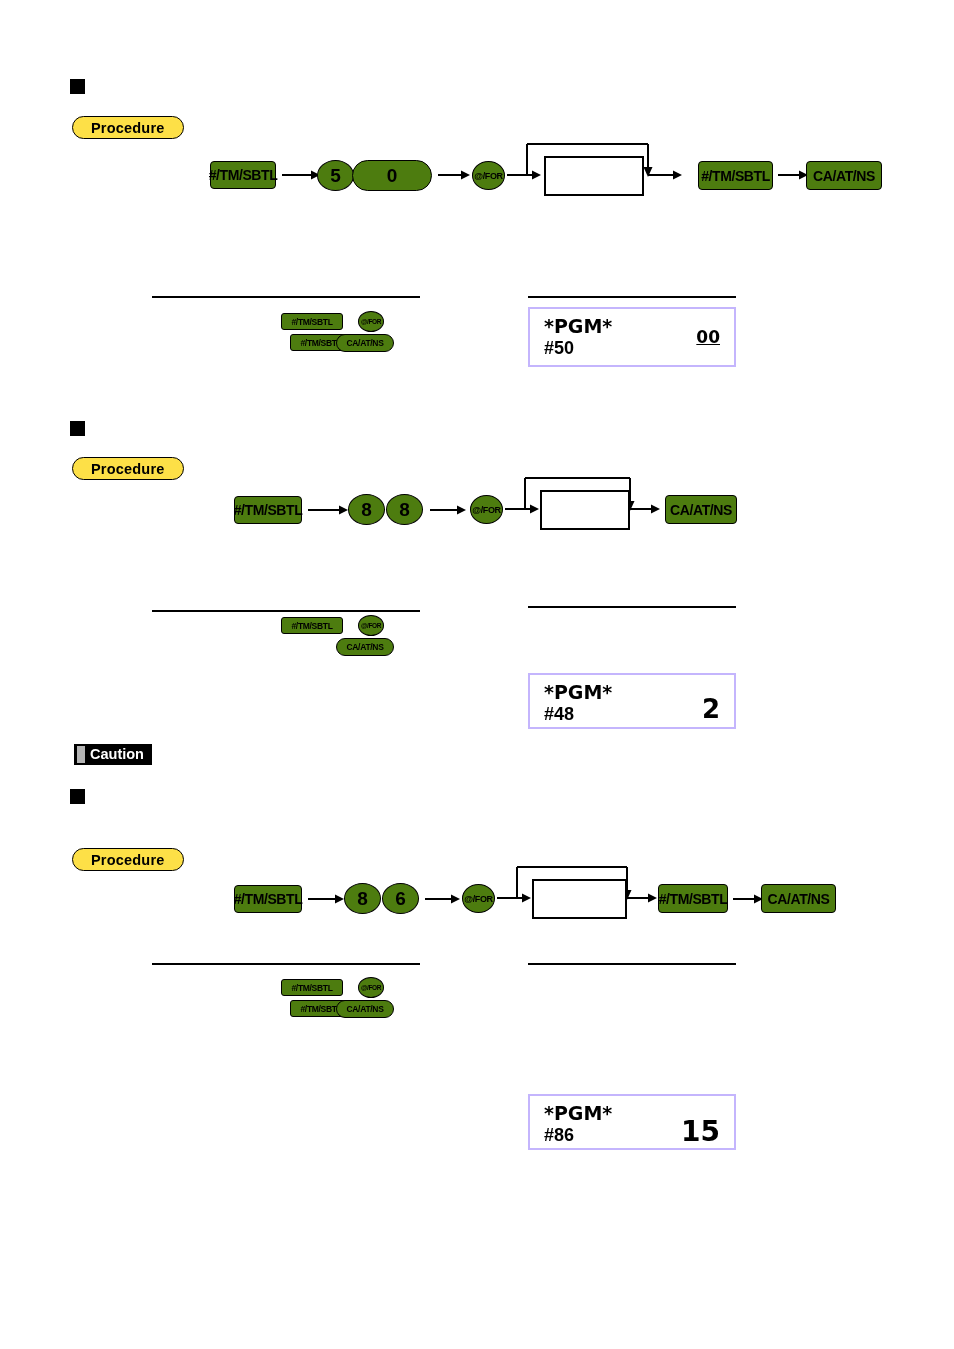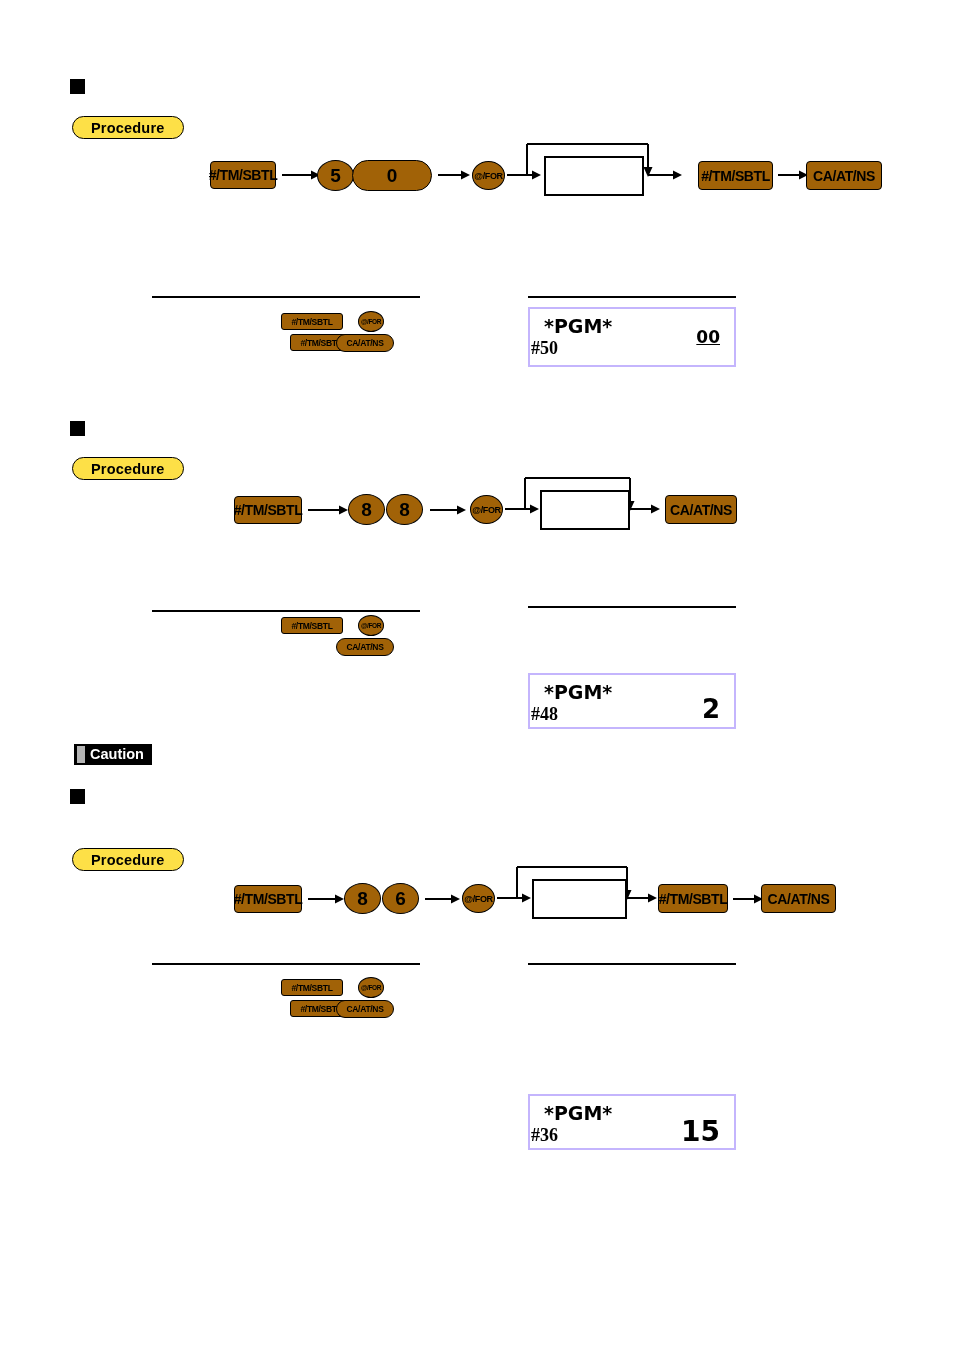--- a/index.html
+++ b/index.html
@@ -72,21 +72,21 @@
     font-size: 14.5px;
     line-height: 21px;
     padding-right: 8px;
     white-space: nowrap;
   }
 
   
   .key {
     box-sizing: border-box;
     border: 1.5px solid #000;
-    background: #a16207;
+    background: #4d7c0f;
     color: #000;
     font-weight: bold;
     display: flex;
     align-items: center;
     justify-content: center;
     white-space: nowrap;
     text-align: center;
   }
   
   .key-rect {
@@ -159,23 +159,23 @@
     left: 14px;
     top: 7px;
     font-family: "DejaVu Sans", sans-serif;
     font-weight: bold;
     font-size: 19px;
     letter-spacing: 0px;
     line-height: 20px;
   }
   .disp-code {
     position: absolute;
-    left: 1px;
+    left: 14px;
     top: 29px;
-    font-family: Liberation Serif, serif;
+    font-family: Liberation Sans, sans-serif;
     font-weight: bold;
     font-size: 18px;
     line-height: 20px;
   }
   .disp-value {
     position: absolute;
     right: 14px;
     font-family: "DejaVu Sans", sans-serif;
     font-weight: bold;
     line-height: 20px;
@@ -377,17 +377,17 @@
   <div class="abs hrule" style="left:152px; top:963px; width:268px;"></div>
   <div class="abs hrule" style="left:528px; top:963px; width:208px;"></div>
 
   <div class="abs key key-rect k-small" style="left:281px; top:979px; width:62px; height:17px;">#/TM/SBTL</div>
   <div class="abs key key-atfor k-small" style="left:358px; top:977px; width:26px; height:21px;">@/FOR</div>
   <div class="abs key key-rect k-small" style="left:290px; top:1000px; width:62px; height:17px;">#/TM/SBTL</div>
   <div class="abs key key-pill k-small" style="left:336px; top:1000px; width:58px; height:18px;">CA/AT/NS</div>
 
   <div class="abs display-panel" style="left:528px; top:978px; width:208px; height:56px;">
     <span class="disp-pgm">*PGM*</span>
-    <span class="disp-code">#36</span>
+    <span class="disp-code">#86</span>
     <span class="disp-value v-15">15</span>
   </div>
 
 </div>
 
 </body></html>

